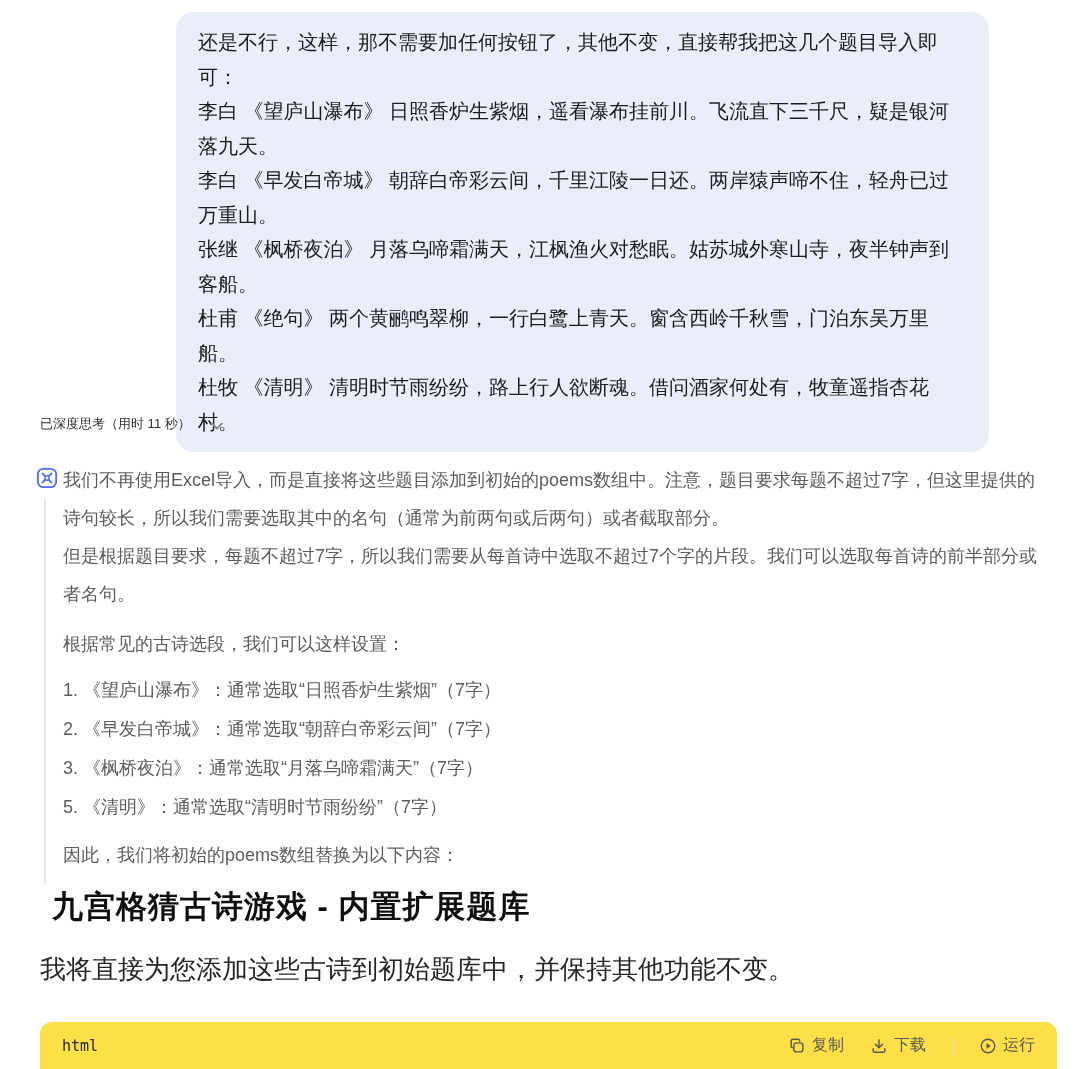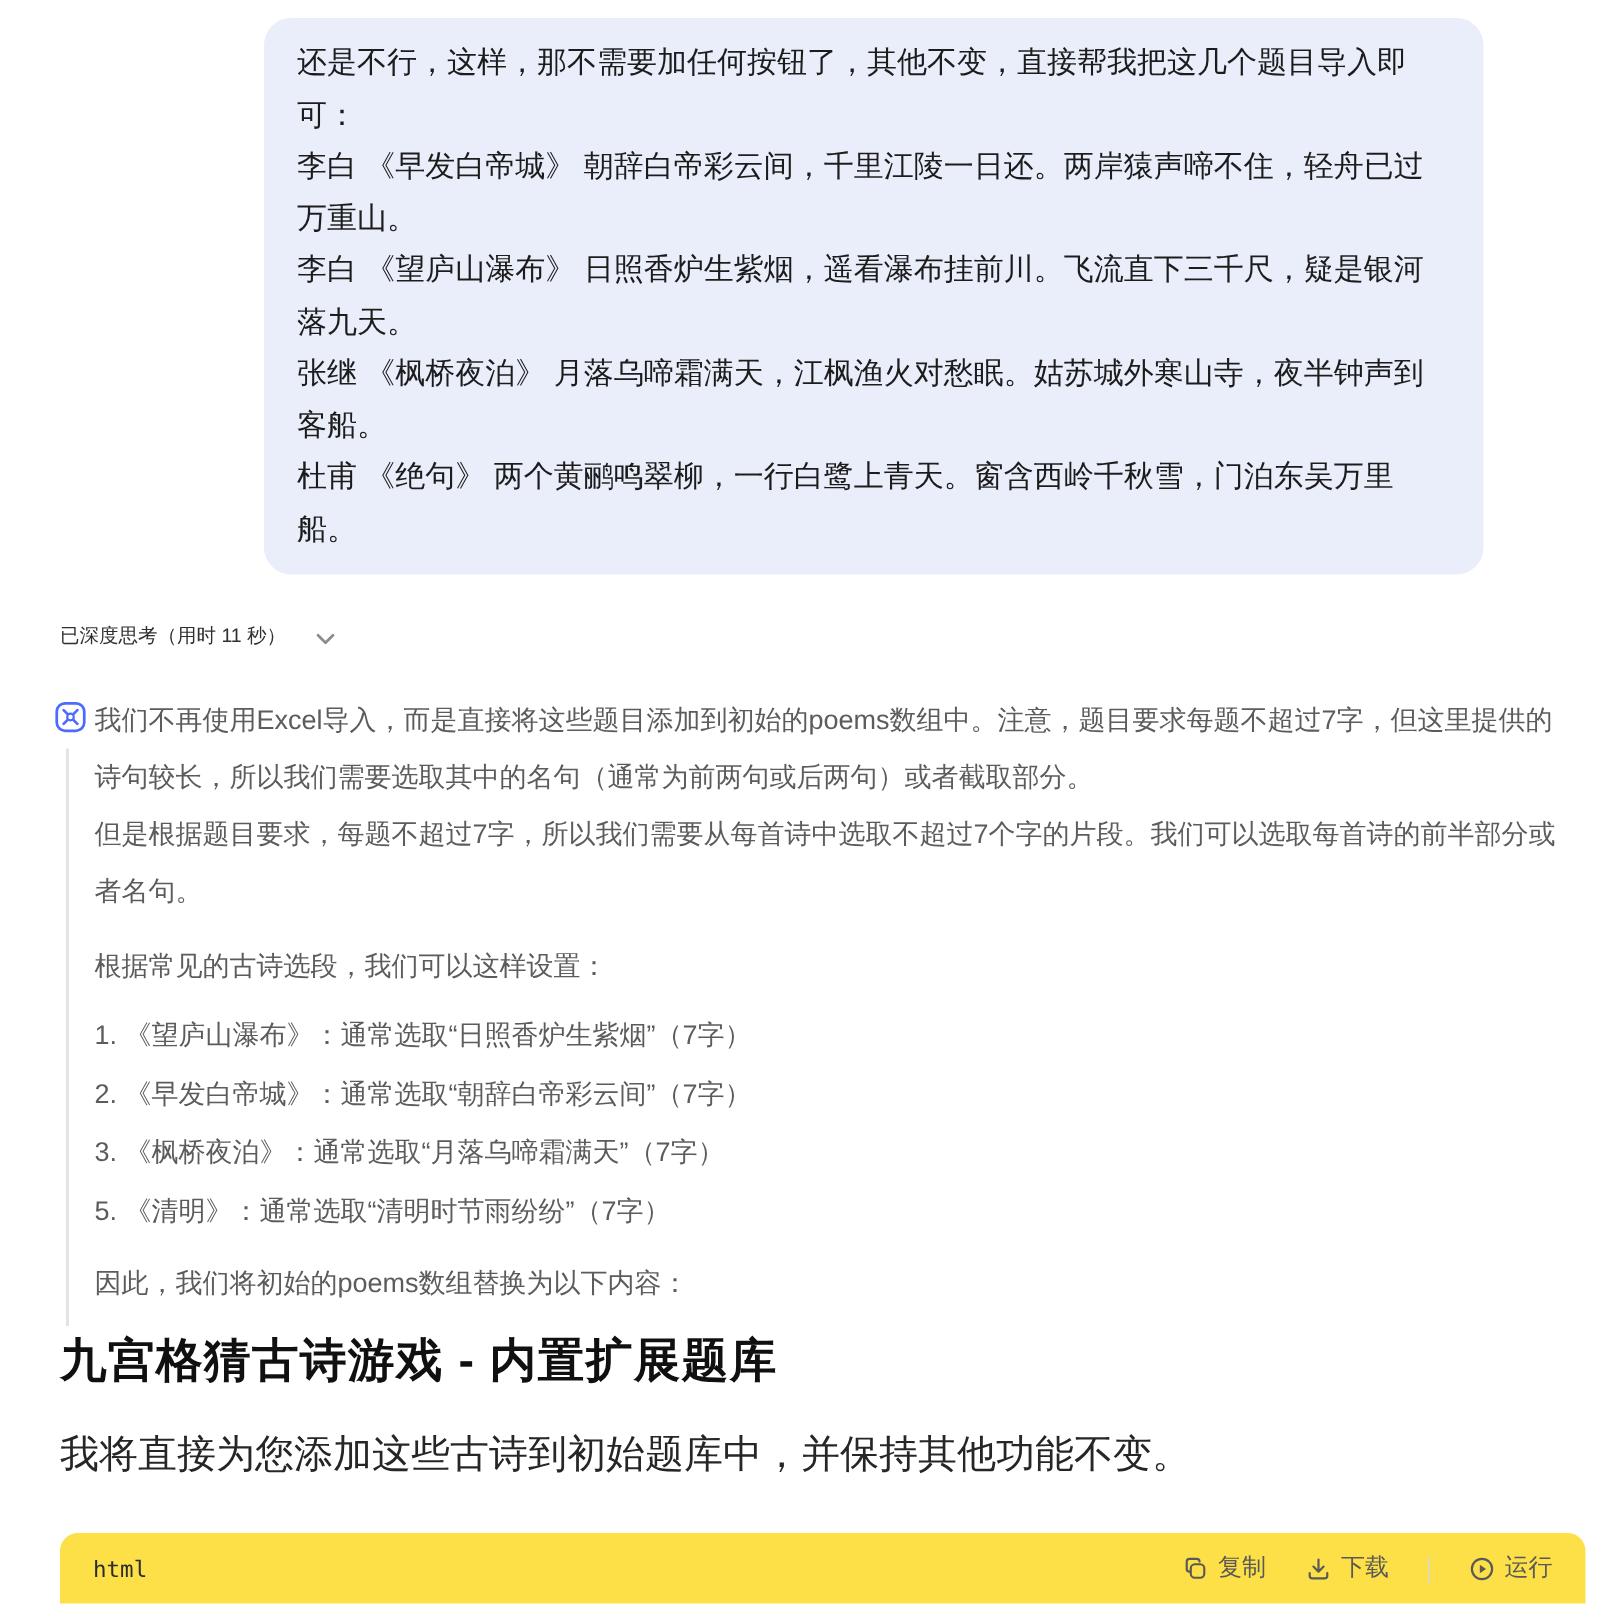--- a/index.html
+++ b/index.html
@@ -22,21 +22,21 @@
   .deepthink-icon { position:absolute; left:0; top:6px; width:22px; height:22px; color:#4D6BFE; }
   .think-bar { position:absolute; left:8px; top:38px; width:2px; height:385px; background:#E4E4E4; }
   .think-content { margin-left:27px; font-size:18px; line-height:38px; color:#5c5c5c; }
   .think-content p { word-break:break-all; }
   .think-list { list-style:none; margin-top:8px; }
   .think-list .list-item { line-height:38px; margin-bottom:1px; }
   .list-intro { margin-top:12px; }
   .conclusion { margin-top:10px; }
 
   
-  .answer-heading { position:absolute; left:40px; top:886px; font-size:31px;
+  .answer-heading { position:absolute; left:52px; top:886px; font-size:31px;
     font-weight:bold; color:#101010; letter-spacing:1px; }
   .answer-para { position:absolute; left:40px; top:952px; font-size:26px; color:#262626; }
 
   
   .code-header { position:absolute; left:40px; top:1022px; width:1017px; height:47px;
     background:#fde047; border-radius:12px 12px 0 0; display:flex; align-items:center;
     justify-content:space-between; padding:0 22px; }
   .code-lang { font-family:"DejaVu Sans Mono","Liberation Mono",monospace;
     font-size:15px; color:#2b2b2b; }
   .code-actions { display:flex; align-items:flex-end; gap:26px; }
@@ -46,28 +46,29 @@
   .code-btn svg { display:block; }
   .action-divider { width:1px; height:18px; background:#D9D9D9; }
 </style>
 </head>
 <body>
 
 <div class="user-bubble">
 
     <div class="msg-line">还是不行，这样，那不需要加任何按钮了，其他不变，直接帮我把这几个题目导入即可：</div>
 
+    <div class="msg-line">李白 《望庐山瀑布》 日照香炉生紫烟，遥看瀑布挂前川。飞流直下三千尺，疑是银河落九天。</div>
+
     <div class="msg-line">李白 《早发白帝城》 朝辞白帝彩云间，千里江陵一日还。两岸猿声啼不住，轻舟已过万重山。</div>
-
-    <div class="msg-line">李白 《望庐山瀑布》 日照香炉生紫烟，遥看瀑布挂前川。飞流直下三千尺，疑是银河落九天。</div>
 
     <div class="msg-line">张继 《枫桥夜泊》 月落乌啼霜满天，江枫渔火对愁眠。姑苏城外寒山寺，夜半钟声到客船。</div>
 
     <div class="msg-line">杜甫 《绝句》 两个黄鹂鸣翠柳，一行白鹭上青天。窗含西岭千秋雪，门泊东吴万里船。</div>
 
+    <div class="msg-line">杜牧 《清明》 清明时节雨纷纷，路上行人欲断魂。借问酒家何处有，牧童遥指杏花村。</div>
   </div>
 
 <div class="think-toggle">
   <span>已深度思考（用时 11 秒）</span>
   <span class="chevron-icon">
     <svg width="16" height="16" viewBox="0 0 16 16" fill="none">
       <polyline points="3,5.5 8,10.5 13,5.5" stroke="currentColor" stroke-width="1.8" stroke-linecap="round" stroke-linejoin="round"></polyline>
     </svg>
   </span>
 </div>

